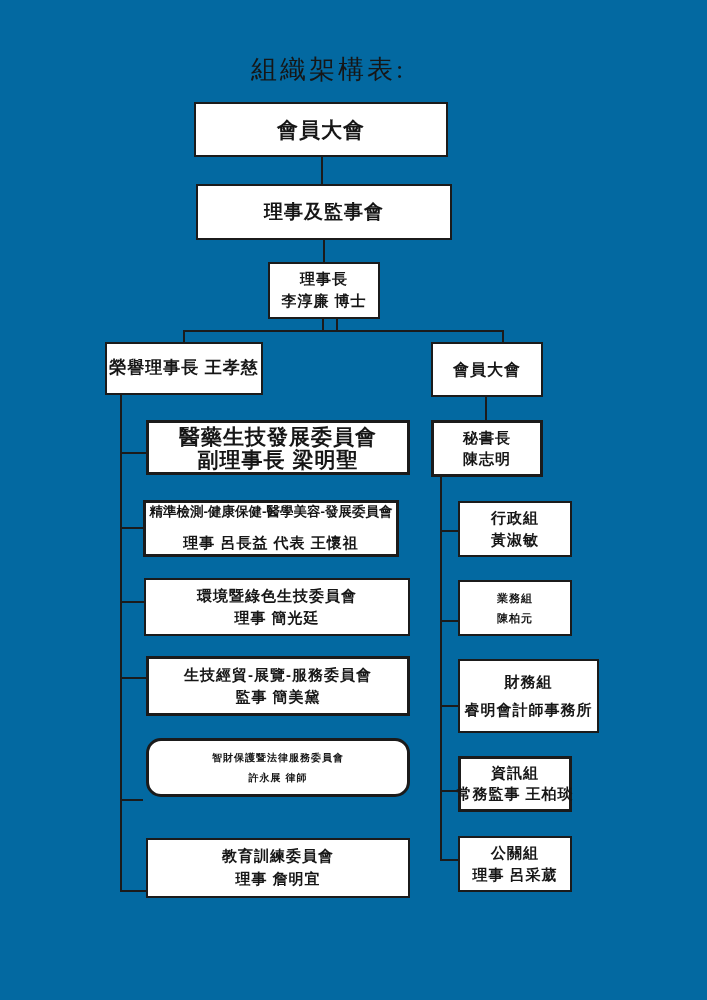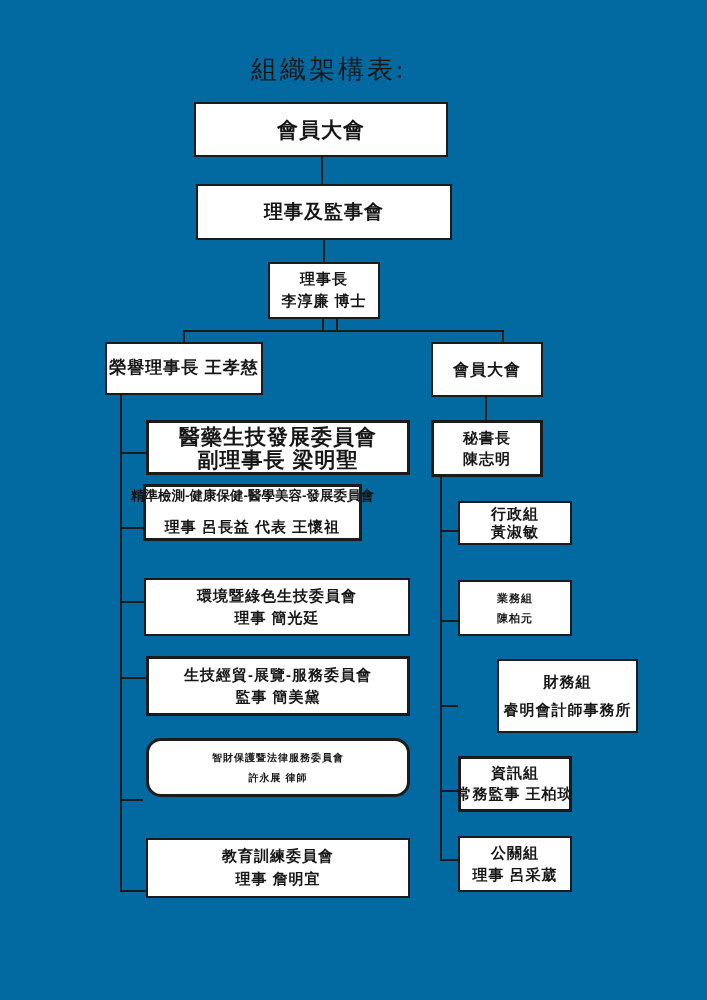--- a/index.html
+++ b/index.html
@@ -50,32 +50,32 @@
 
   
   .b-root     { left:194px; top:102px; width:254px; height:55px; font-size:21px; }
   .b-board    { left:196px; top:184px; width:256px; height:56px; font-size:19px;justify-content:center; }
   .b-chairman { left:268px; top:262px; width:112px; height:57px; font-size:15px; }
   .b-honorary { left:105px; top:342px; width:158px; height:53px; font-size:17px; }
   .b-affairs  { left:431px; top:342px; width:112px; height:55px; font-size:16px; }
 
   
   .b-c1 { left:146px; top:420px; width:264px; height:55px; font-size:21px; }
-  .b-c2 { left:143px; top:484px; width:219px; height:57px; font-size:15px;gap:15px; }
+  .b-c2 { left:143px; top:500px; width:256px; height:57px; font-size:15px;gap:15px; }
   .b-c2 .small-title { font-size:13.5px; letter-spacing:0; }
   .b-c3 { left:144px; top:578px; width:266px; height:58px; font-size:15px; }
   .b-c4 { left:146px; top:656px; width:264px; height:60px; font-size:15px; }
   .b-c5 { left:146px; top:738px; width:264px; height:59px; font-size:10px;border-radius:15px; }
   .b-c6 { left:146px; top:838px; width:264px; height:60px; font-size:15px; }
 
   
   .b-d1 { left:431px; top:420px; width:112px; height:57px; font-size:15px; }
-  .b-d2 { left:458px; top:501px; width:114px; height:44px; font-size:15px; }
+  .b-d2 { left:458px; top:501px; width:114px; height:56px; font-size:15px; }
   .b-d3 { left:458px; top:580px; width:114px; height:56px; font-size:11px; }
-  .b-d4 { left:458px; top:659px; width:141px; height:74px; font-size:15px;margin-left:39px; }
+  .b-d4 { left:458px; top:659px; width:141px; height:74px; font-size:15px; }
   .b-d5 { left:458px; top:756px; width:114px; height:56px; font-size:15px; }
   .b-d6 { left:458px; top:836px; width:114px; height:56px; font-size:15px; }
 </style>
 </head>
 <body>
 
 <div class="page">
 
   <div class="doc-title">組織架構表:</div>
 

